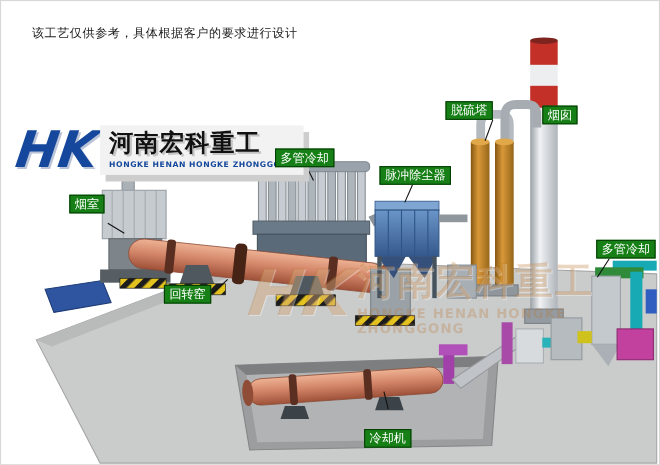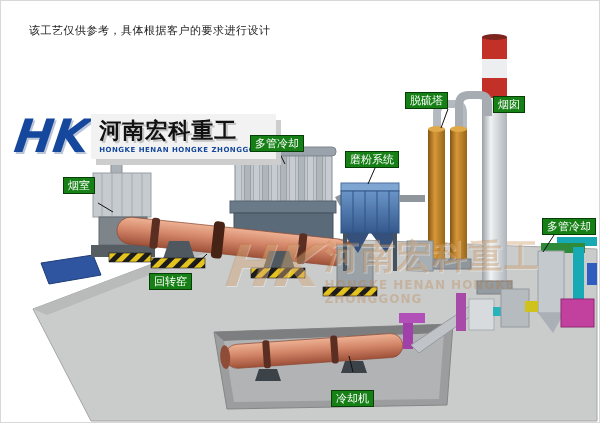--- a/index.html
+++ b/index.html
@@ -223,20 +223,20 @@
   <div class="wm">
     <span class="wm-hk">HK</span>
     <span class="wm-col">
       <span class="wm-cn">河南宏科重工</span>
       <span class="wm-en">HONGKE HENAN HONGKE ZHONGGONG</span>
     </span>
   </div>
 
   <div class="lbl" style="left:62px;top:176px">烟室</div>
   <div class="lbl" style="left:249px;top:134px">多管冷却</div>
-  <div class="lbl" style="left:344px;top:150px">磨粉系统</div>
+  <div class="lbl" style="left:344px;top:150px">脉冲除尘器</div>
   <div class="lbl" style="left:404px;top:91px">脱硫塔</div>
   <div class="lbl" style="left:492px;top:95px">烟囱</div>
   <div class="lbl" style="left:541px;top:217px">多管冷却</div>
-  <div class="lbl" style="left:148px;top:272px">回转窑</div>
+  <div class="lbl" style="left:148px;top:258px">回转窑</div>
   <div class="lbl" style="left:330px;top:389px">冷却机</div>
 
 </div>
 
 </body></html>

